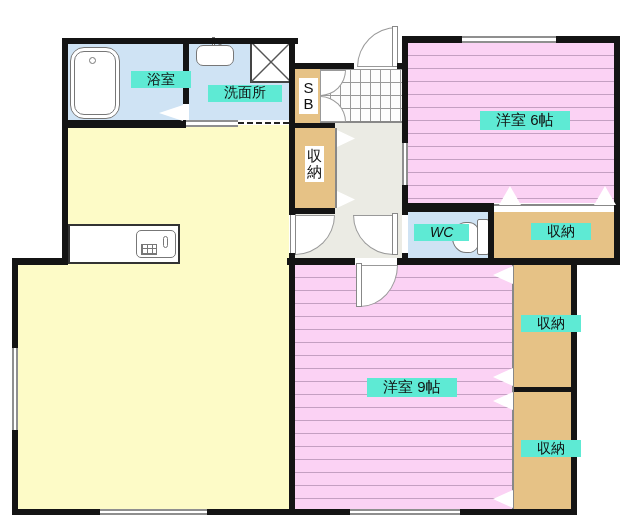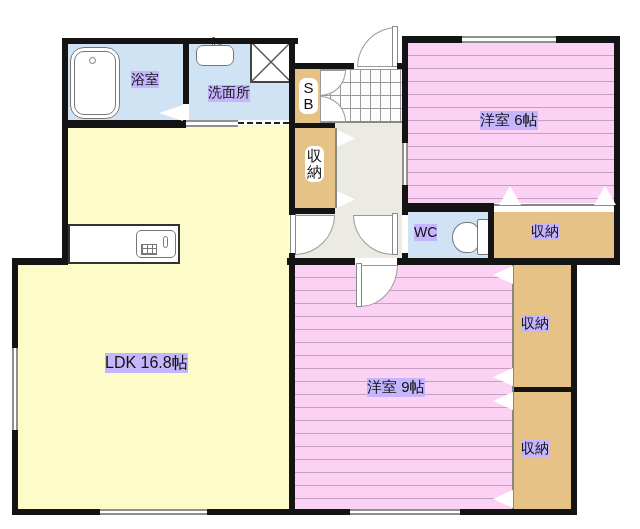--- a/index.html
+++ b/index.html
@@ -21,24 +21,24 @@
             border-bottom:2px solid var(--c-window,#8f8f8f);box-sizing:border-box;}
   .window-v{position:absolute;background:#fff;border-left:2px solid var(--c-window,#8f8f8f);
             border-right:2px solid var(--c-window,#8f8f8f);box-sizing:border-box;}
   .dash{position:absolute;border-top:2px dashed #222;}
   .swing{position:absolute;background:#fff;border:1px solid #999;box-sizing:border-box;}
   .leaf{position:absolute;background:#fff;border:1px solid #888;box-sizing:border-box;}
   .tri{position:absolute;background:#fff;}
   .tri-r{clip-path:polygon(0 0,0 100%,100% 50%);}
   .tri-l{clip-path:polygon(100% 0,100% 100%,0 50%);}
   .tri-u{clip-path:polygon(0 100%,100% 100%,50% 0);}
-  .lbl{position:absolute;background:#c4b5fd;display:flex;align-items:center;justify-content:center;
-       font-size:14px;line-height:1.1;padding:1px 0;white-space:nowrap;}
+  .lbl{position:absolute;background:#5eead4;display:flex;align-items:center;justify-content:center;
+       font-size:14px;line-height:1.1;padding:1px 16px;white-space:nowrap;}
   .vlbl{position:absolute;background:#fff;width:1em;word-break:break-all;text-align:center;
-        font-size:15px;line-height:1.05;padding:2px 2px;white-space:normal;border-radius:7px;}
+        font-size:15px;line-height:1.05;padding:2px 2px;white-space:normal;}
   .fixture{position:absolute;background:#fff;border:1px solid #777;box-sizing:border-box;}
   .thinline{position:absolute;background:#888;}
 </style>
 </head>
 <body>
 
 <div class="plan">
 
   <div class="floor blue" style="left:68px;top:43px;width:115px;height:77px;"></div>
   <div class="floor blue" style="left:189px;top:43px;width:100px;height:77px;"></div>
@@ -136,20 +136,19 @@
   <div class="tri tri-l" style="left:493px;top:266px;width:20px;height:18px;"></div>
   <div class="tri tri-l" style="left:493px;top:368px;width:20px;height:18px;"></div>
   <div class="tri tri-l" style="left:493px;top:392px;width:20px;height:18px;"></div>
   <div class="tri tri-l" style="left:493px;top:490px;width:20px;height:18px;"></div>
 
   <div class="lbl" style="left:131px;top:71px;">浴室</div>
   <div class="lbl" style="left:208px;top:85px;font-family:Liberation Mono, monospace;">洗面所</div>
   <div class="vlbl" style="left:299px;top:78px;">SB</div>
   <div class="vlbl" style="left:305px;top:146px;">収納</div>
   <div class="lbl" style="left:480px;top:111px;font-size:15px;">洋室 6帖</div>
-  <div class="lbl" style="left:414px;top:224px;">WC</div>
+  <div class="lbl" style="left:414px;top:224px;font-style:italic;">WC</div>
   <div class="lbl" style="left:531px;top:223px;">収納</div>
-  <div class="lbl" style="left:105px;top:353px;font-size:16px;">LDK 16.8帖</div>
   <div class="lbl" style="left:367px;top:378px;font-size:15px;">洋室 9帖</div>
   <div class="lbl" style="left:521px;top:315px;">収納</div>
   <div class="lbl" style="left:521px;top:440px;">収納</div>
 
 </div>
 
 </body></html>

